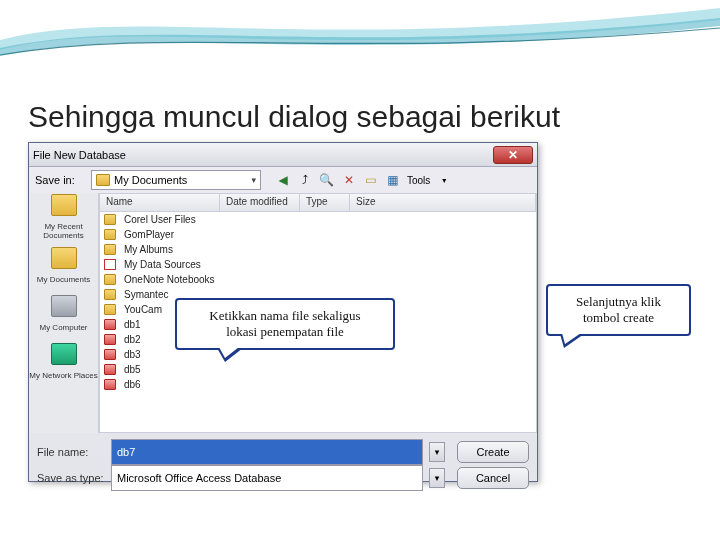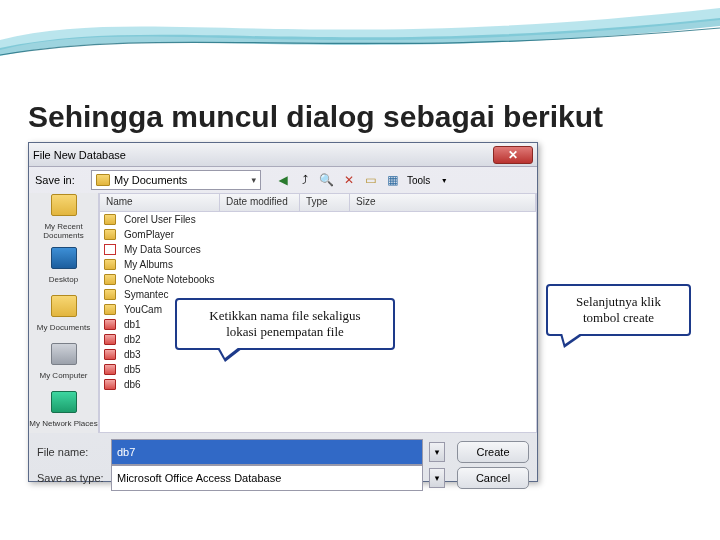--- a/index.html
+++ b/index.html
@@ -1,18 +1,18 @@
 <!DOCTYPE html>
 <html><head>
 <meta charset="utf-8">
 <style>
   * { box-sizing: border-box; margin: 0; padding: 0; }
   body { width: 720px; height: 540px; font-family: "Segoe UI", Tahoma, sans-serif; background: #fff; position: relative; overflow: hidden; }
   .wave-top { position: absolute; top: 0; left: 0; width: 720px; height: 70px; }
-  .page-title { position: absolute; top: 100px; left: 28px; font-size: 30px; color: #222; font-weight: 700; }
+  .page-title { position: absolute; top: 100px; left: 28px; font-size: 30px; color: #222; font-weight: 400; }
   .dialog { position: absolute; top: 142px; left: 28px; width: 510px; height: 340px; border: 1px solid #5b6a88; background: linear-gradient(to bottom, #ececf2 0%, #e3e5ea 100%); box-shadow: 2px 2px 6px rgba(0,0,0,0.3); }
   .titlebar { height: 24px; background: linear-gradient(to bottom, #f2f3f6, #d8dbe3); border-bottom: 1px solid #aab; display: flex; align-items: center; justify-content: space-between; padding: 0 4px; font-size: 11px; }
   .close-btn { width: 40px; height: 18px; background: linear-gradient(to bottom, #e07a78, #b9322f); border: 1px solid #8a2823; border-radius: 3px; color: #fff; display: flex; align-items: center; justify-content: center; font-size: 12px; font-weight: bold; }
   .savein-row { display: flex; align-items: center; height: 26px; padding: 4px 6px; font-size: 11px; gap: 6px; }
   .savein-label { width: 50px; }
   .savein-combo { flex: 0 0 170px; height: 20px; background: #fff; border: 1px solid #99a; display: flex; align-items: center; padding: 0 4px; font-size: 11px; gap: 4px; }
   .folder-ico { width: 14px; height: 12px; background: linear-gradient(#f7d774,#e2b53e); border: 1px solid #b28a1f; border-radius: 1px; display: inline-block; }
   .combo-arrow { margin-left: auto; font-size: 9px; color: #444; }
   .tool-icons { display: flex; gap: 6px; margin-left: 8px; align-items: center; }
   .tool-icons span { width: 16px; height: 16px; display: inline-flex; align-items: center; justify-content: center; font-size: 12px; }
@@ -89,24 +89,20 @@
     </div>
   </div>
 
   <div class="body-row">
     <div class="places">
       <div class="place">
           <div class="place-ico ico-recent"></div>
           <span>My Recent Documents</span>
         </div>
       <div class="place">
-          <div class="place-ico ico-desktop"></div>
-          <span>Desktop</span>
-        </div>
-      <div class="place">
           <div class="place-ico ico-docs"></div>
           <span>My Documents</span>
         </div>
       <div class="place">
           <div class="place-ico ico-comp"></div>
           <span>My Computer</span>
         </div>
       <div class="place">
           <div class="place-ico ico-net"></div>
           <span>My Network Places</span>
@@ -123,26 +119,26 @@
       <div class="file-list" id="file-list">
           <div class="file-row">
             <span class="fico fico-folder"></span>
             <span>Corel User Files</span>
           </div>
           <div class="file-row">
             <span class="fico fico-folder"></span>
             <span>GomPlayer</span>
           </div>
           <div class="file-row">
+            <span class="fico fico-folder"></span>
+            <span>My Albums</span>
+          </div>
+          <div class="file-row">
             <span class="fico fico-ds"></span>
             <span>My Data Sources</span>
-          </div>
-          <div class="file-row">
-            <span class="fico fico-folder"></span>
-            <span>My Albums</span>
           </div>
           <div class="file-row">
             <span class="fico fico-folder"></span>
             <span>OneNote Notebooks</span>
           </div>
           <div class="file-row">
             <span class="fico fico-folder"></span>
             <span>Symantec</span>
           </div>
           <div class="file-row">

